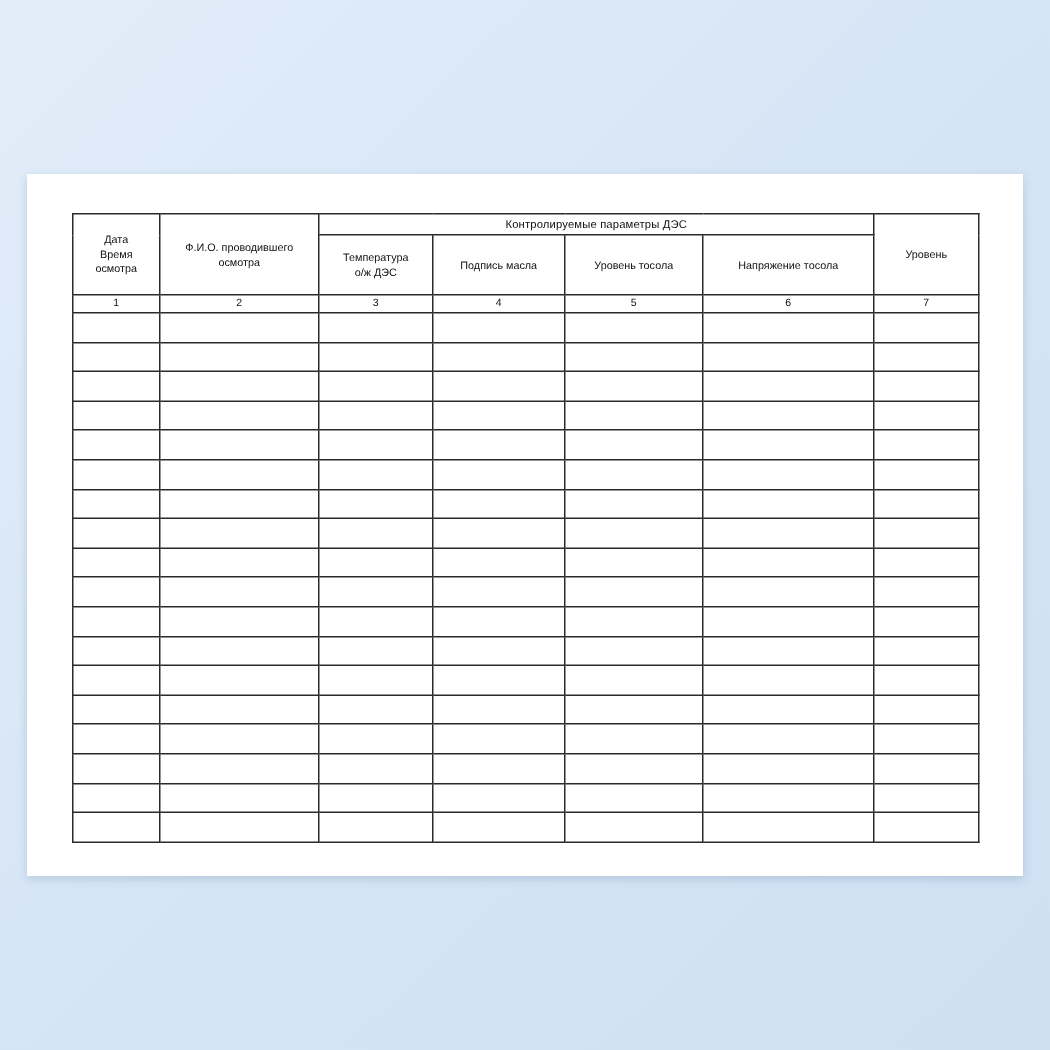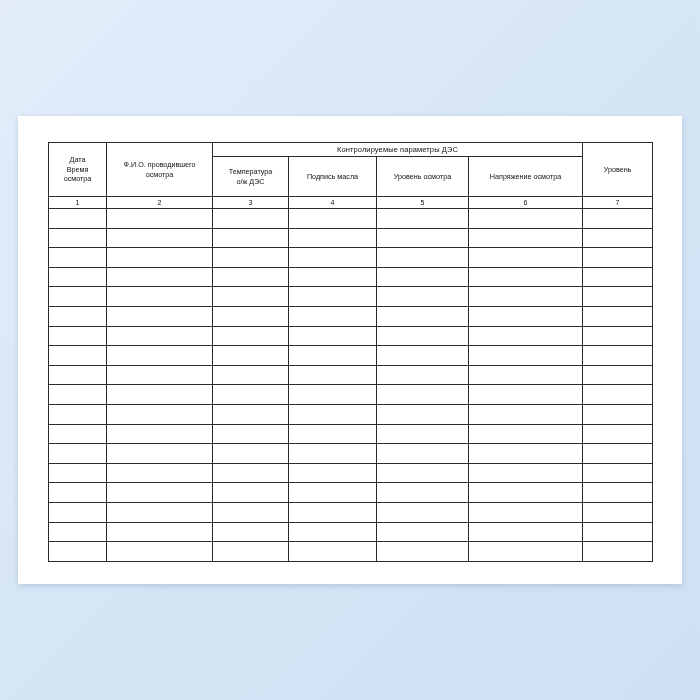--- a/index.html
+++ b/index.html
@@ -115,24 +115,24 @@
           </tr>
           <tr>
             <td class="col-head mid">
               <span class="nowrap-line">Температура</span>
               <span class="nowrap-line">о/ж ДЭС</span>
             </td>
             <td class="col-head mid">
               <span class="nowrap-line">Подпись масла</span>
             </td>
             <td class="col-head mid">
-              <span class="nowrap-line">Уровень осмотра</span>
+              <span class="nowrap-line">Уровень тосола</span>
             </td>
             <td class="col-head mid">
-              <span class="nowrap-line">Напряжение осмотра</span>
+              <span class="nowrap-line">Напряжение тосола</span>
             </td>
           </tr>
           <tr class="num-row">
             <td>1</td>
             <td>2</td>
             <td>3</td>
             <td>4</td>
             <td>5</td>
             <td>6</td>
             <td>7</td>

